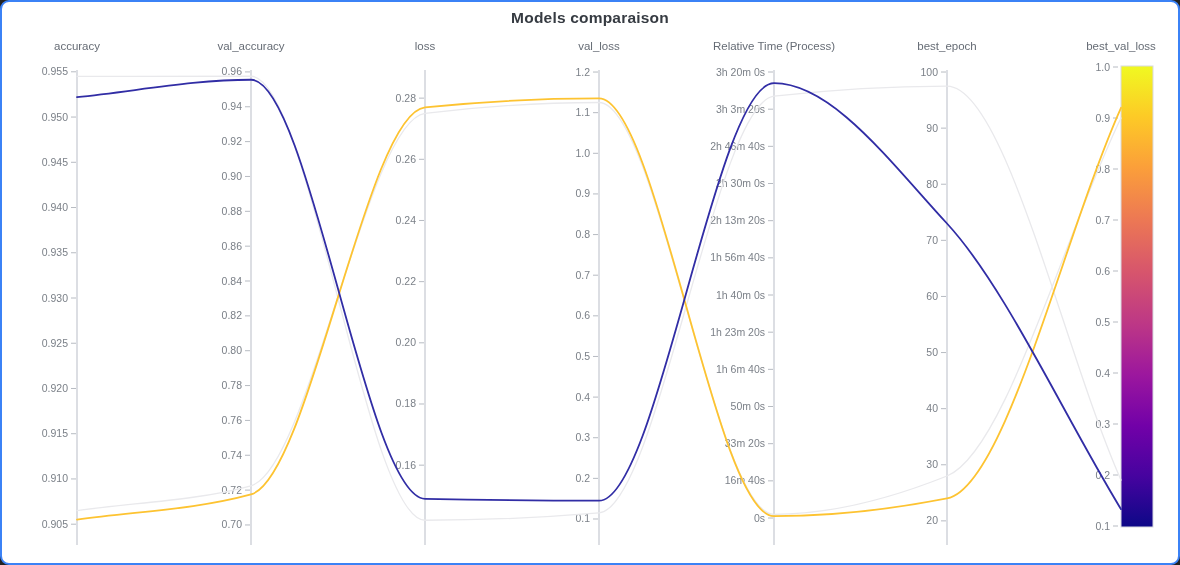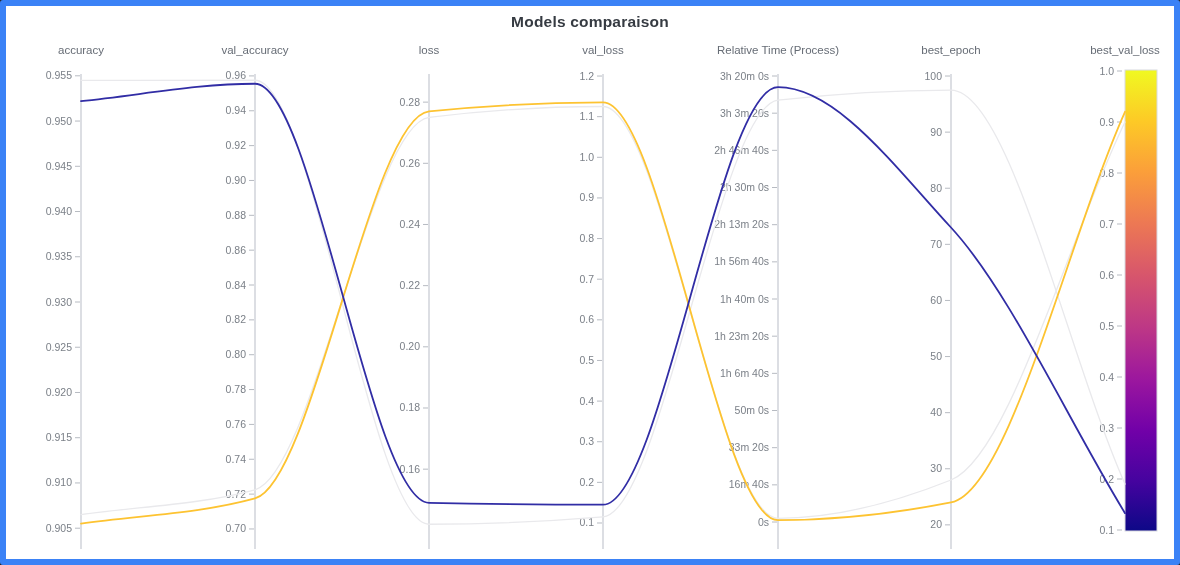--- a/index.html
+++ b/index.html
@@ -1,18 +1,18 @@
 <!DOCTYPE html>
 <html><head>
 <meta charset="utf-8">
 <style>
   html,body{margin:0;padding:0;background:#222;}
   .frame{
     width:1180px;height:565px;box-sizing:border-box;position:relative;
-    background:#ffffff;border:6px solid #3b82f6;border-radius:3px;overflow:hidden;
+    background:#ffffff;border:2px solid #3b82f6;border-radius:9px;overflow:hidden;
     font-family:"Liberation Sans",sans-serif;
   }
   .chart-title{
     position:absolute;top:7px;left:0;width:100%;text-align:center;
     font-size:15.5px;font-weight:bold;color:#363b42;letter-spacing:.2px;
   }
   svg{position:absolute;top:0;left:0;}
   .ax-line{stroke:#c9cdd4;stroke-width:1.3;}
   .tick{stroke:#b7bbc2;stroke-width:1;}
   .tick-label{fill:#7b8088;font-size:10.5px;font-family:"Liberation Sans",sans-serif;}

